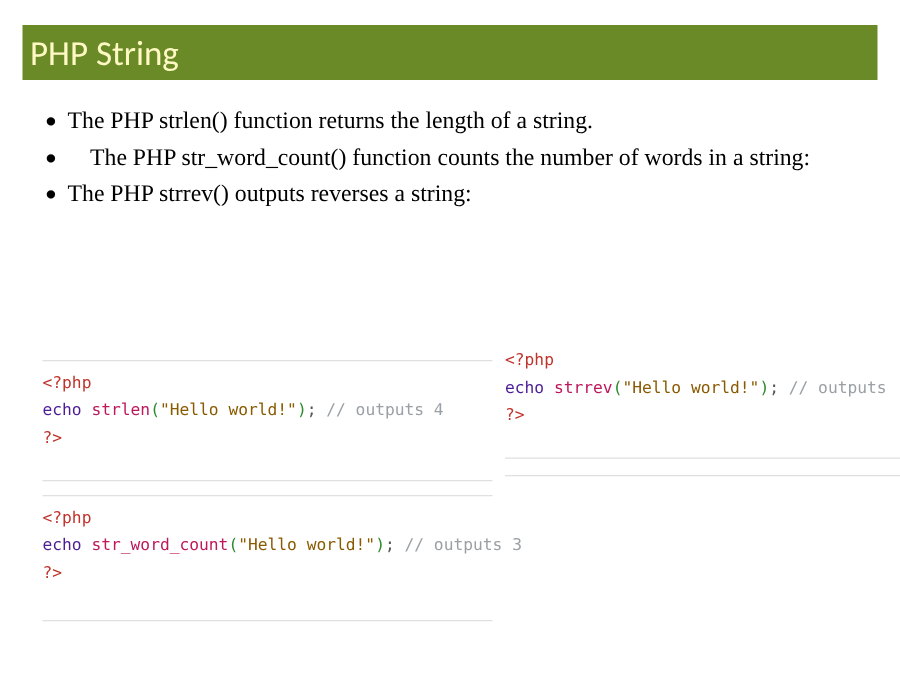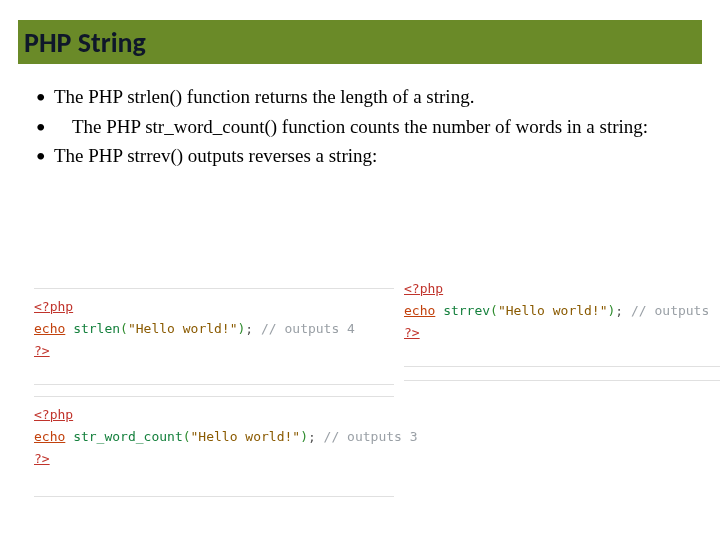--- a/index.html
+++ b/index.html
@@ -24,22 +24,22 @@
     background: #6a8a28;
     height: 44px;
     display: flex;
     align-items: center;
     padding-left: 6px;
     box-sizing: border-box;
   }
   .title-bar h1 {
     margin: 0;
     font-size: 28px;
-    font-weight: 700;
-    color: #0f172a;
+    font-weight: 400;
+    color: #fef9c3;
   }
   .bullets {
     margin: 20px 36px 0 36px;
     font-size: 19px;
     line-height: 1.35;
     color: #000;
   }
   .bullets ul {
     list-style: none;
     padding: 0;
@@ -88,23 +88,23 @@
     height: 1px;
     background: #e0e0e0;
   }
   .r1 { left: 0; top: 0; width: 360px; }
   .r2 { left: 0; top: 96px; width: 360px; }
   .r3 { left: 0; top: 108px; width: 360px; }
   .r4 { left: 0; top: 208px; width: 360px; }
   .r5 { left: 370px; top: 78px; width: 330px; }
   .r6 { left: 370px; top: 92px; width: 330px; }
 
-  .tok-tag   { color: #c0332b; text-decoration: underline; }    
-  .tok-kw    { color: #c2410c; text-decoration: underline; }    
-  .tok-func  { color: #15803d; }
+  .tok-tag   { color: #c0332b; }    
+  .tok-kw    { color: #4c1d95; }    
+  .tok-func  { color: #be185d; }
   .tok-paren { color: #2e8b2e; }
   .tok-str   { color: #8a5a00; }
   .tok-punc  { color: #555; }
   .tok-comm  { color: #9aa0a6; }
 </style>
 </head>
 <body>
 
 <div class="slide">
 

